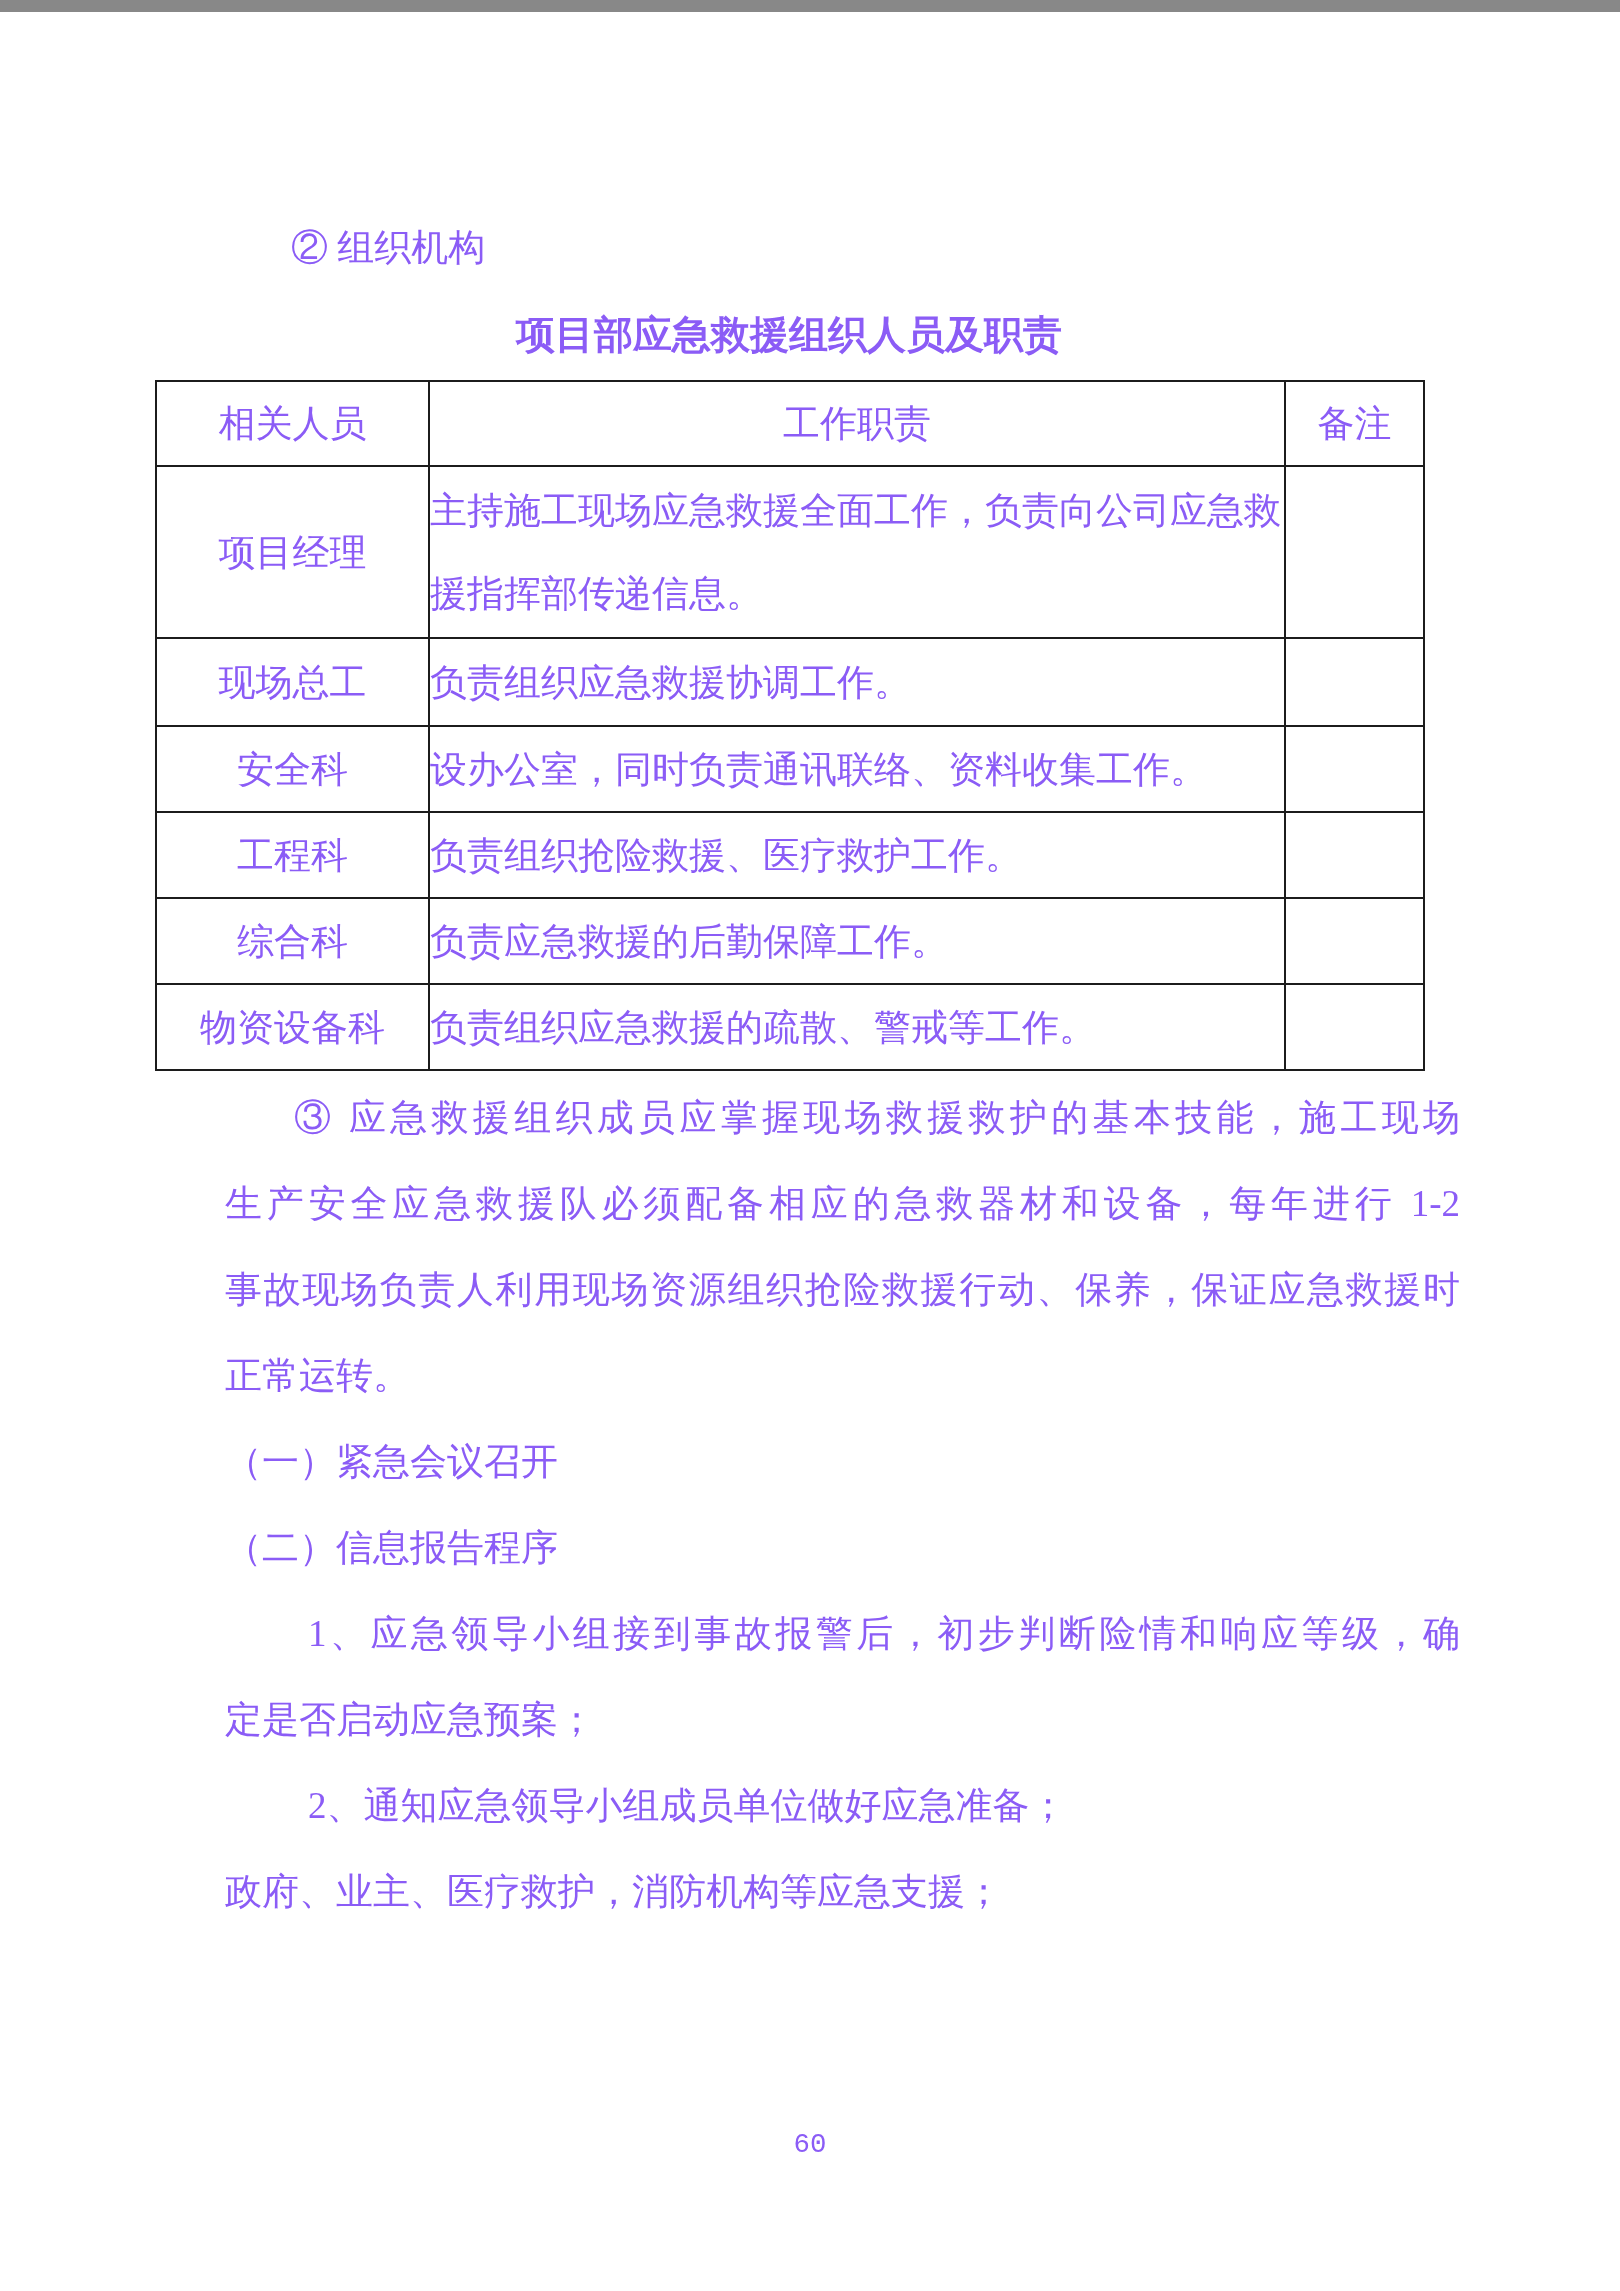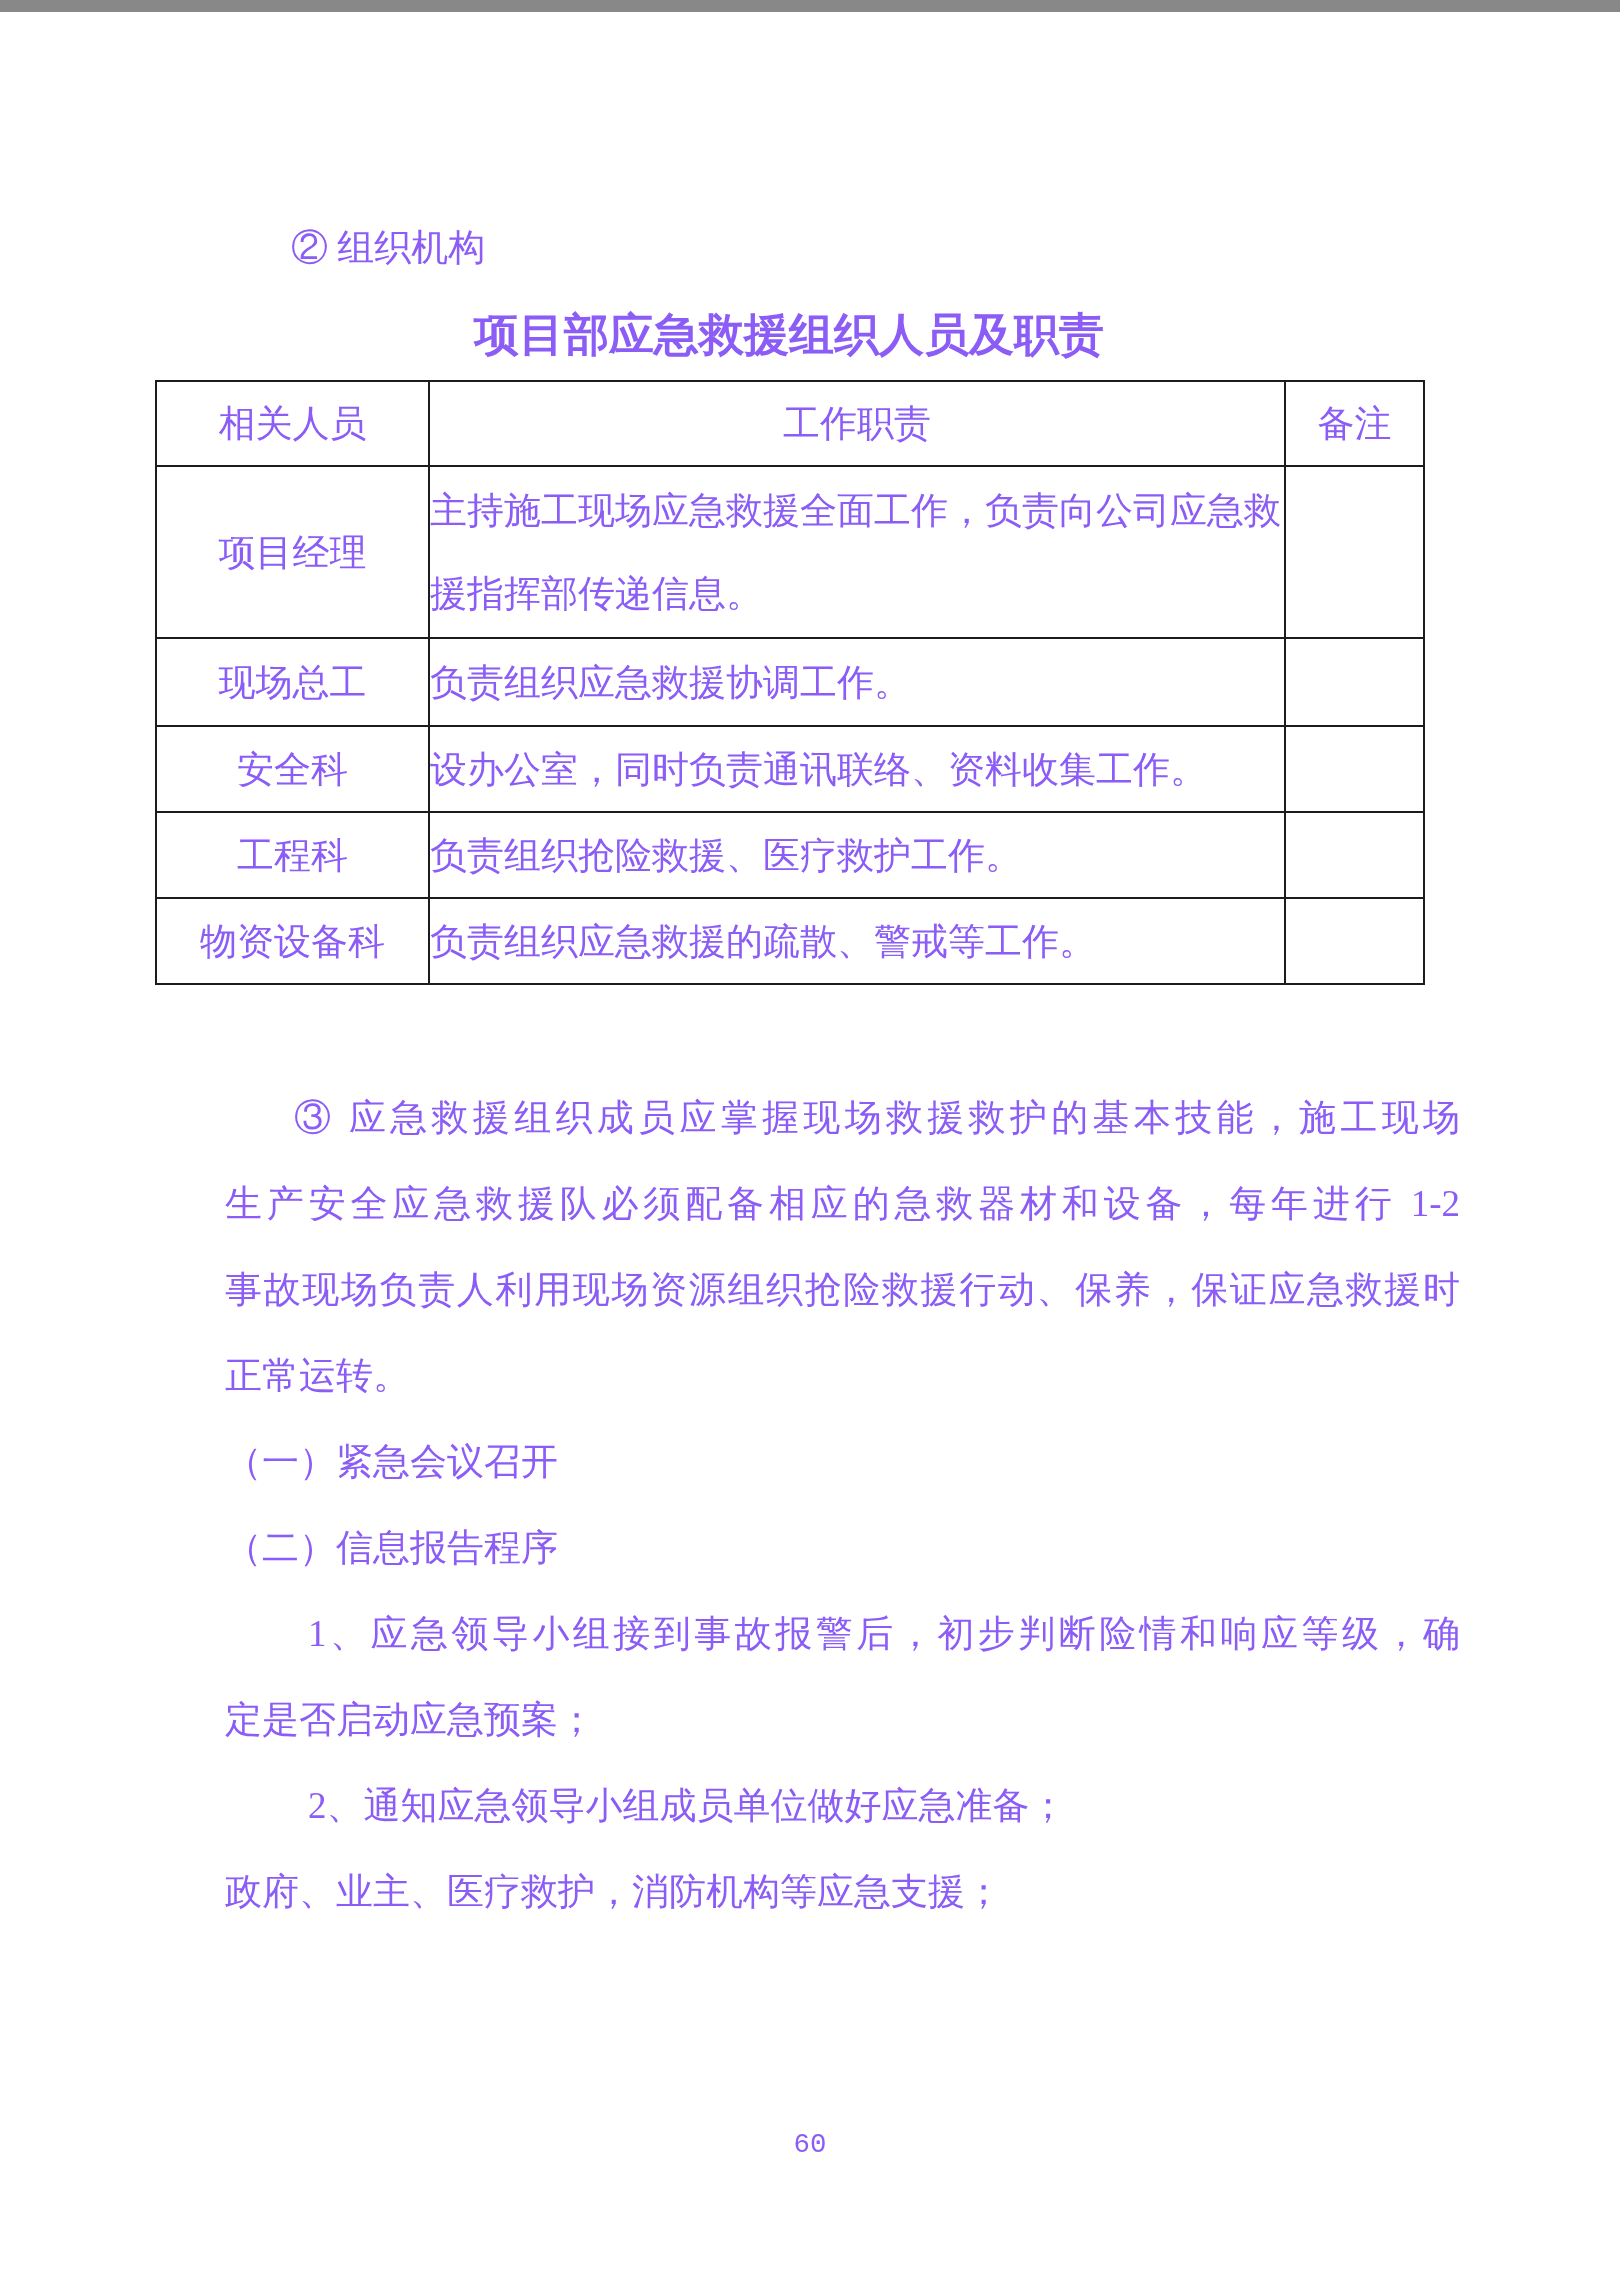--- a/index.html
+++ b/index.html
@@ -12,21 +12,21 @@
     font-family:"Liberation Serif","DejaVu Serif",serif;
     overflow:hidden;
   }
   .sec-marker {
     position:absolute; left:291px; top:193px;
     font-size:37px; line-height:86px; white-space:nowrap;
   }
   .tbl-title {
     position:absolute; left:155px; top:280px; width:1268px;
     text-align:center; font-weight:bold;
-    font-size:45px; line-height:86px; white-space:nowrap;
+    font-size:39px; line-height:86px; white-space:nowrap;
   }
   table.duty-table {
     position:absolute; left:155px; top:368px; width:1268px;
     border-collapse:collapse; table-layout:fixed;
   }
   table.duty-table td, table.duty-table th {
     border:2px solid #1c1c1c;
     font-size:37px; font-weight:normal;
     line-height:83px;
     vertical-align:middle;
@@ -90,20 +90,25 @@
         <td class="c-person">安全科</td>
         <td class="c-duty">设办公室，同时负责通讯联络、资料收集工作。</td>
         <td class="c-note"></td>
       </tr>
       <tr class="rh-std">
         <td class="c-person">工程科</td>
         <td class="c-duty">负责组织抢险救援、医疗救护工作。</td>
         <td class="c-note"></td>
       </tr>
       <tr class="rh-std">
+        <td class="c-person">综合科</td>
+        <td class="c-duty">负责应急救援的后勤保障工作。</td>
+        <td class="c-note"></td>
+      </tr>
+      <tr class="rh-std">
         <td class="c-person">物资设备科</td>
         <td class="c-duty">负责组织应急救援的疏散、警戒等工作。</td>
         <td class="c-note"></td>
       </tr>
     </tbody>
   </table>
 
   <div class="body-text">
     <div class="line jfull ind70">③ 应急救援组织成员应掌握现场救援救护的基本技能，施工现场</div>
     <div class="line jfull">生产安全应急救援队必须配备相应的急救器材和设备，每年进行 1-2</div>

